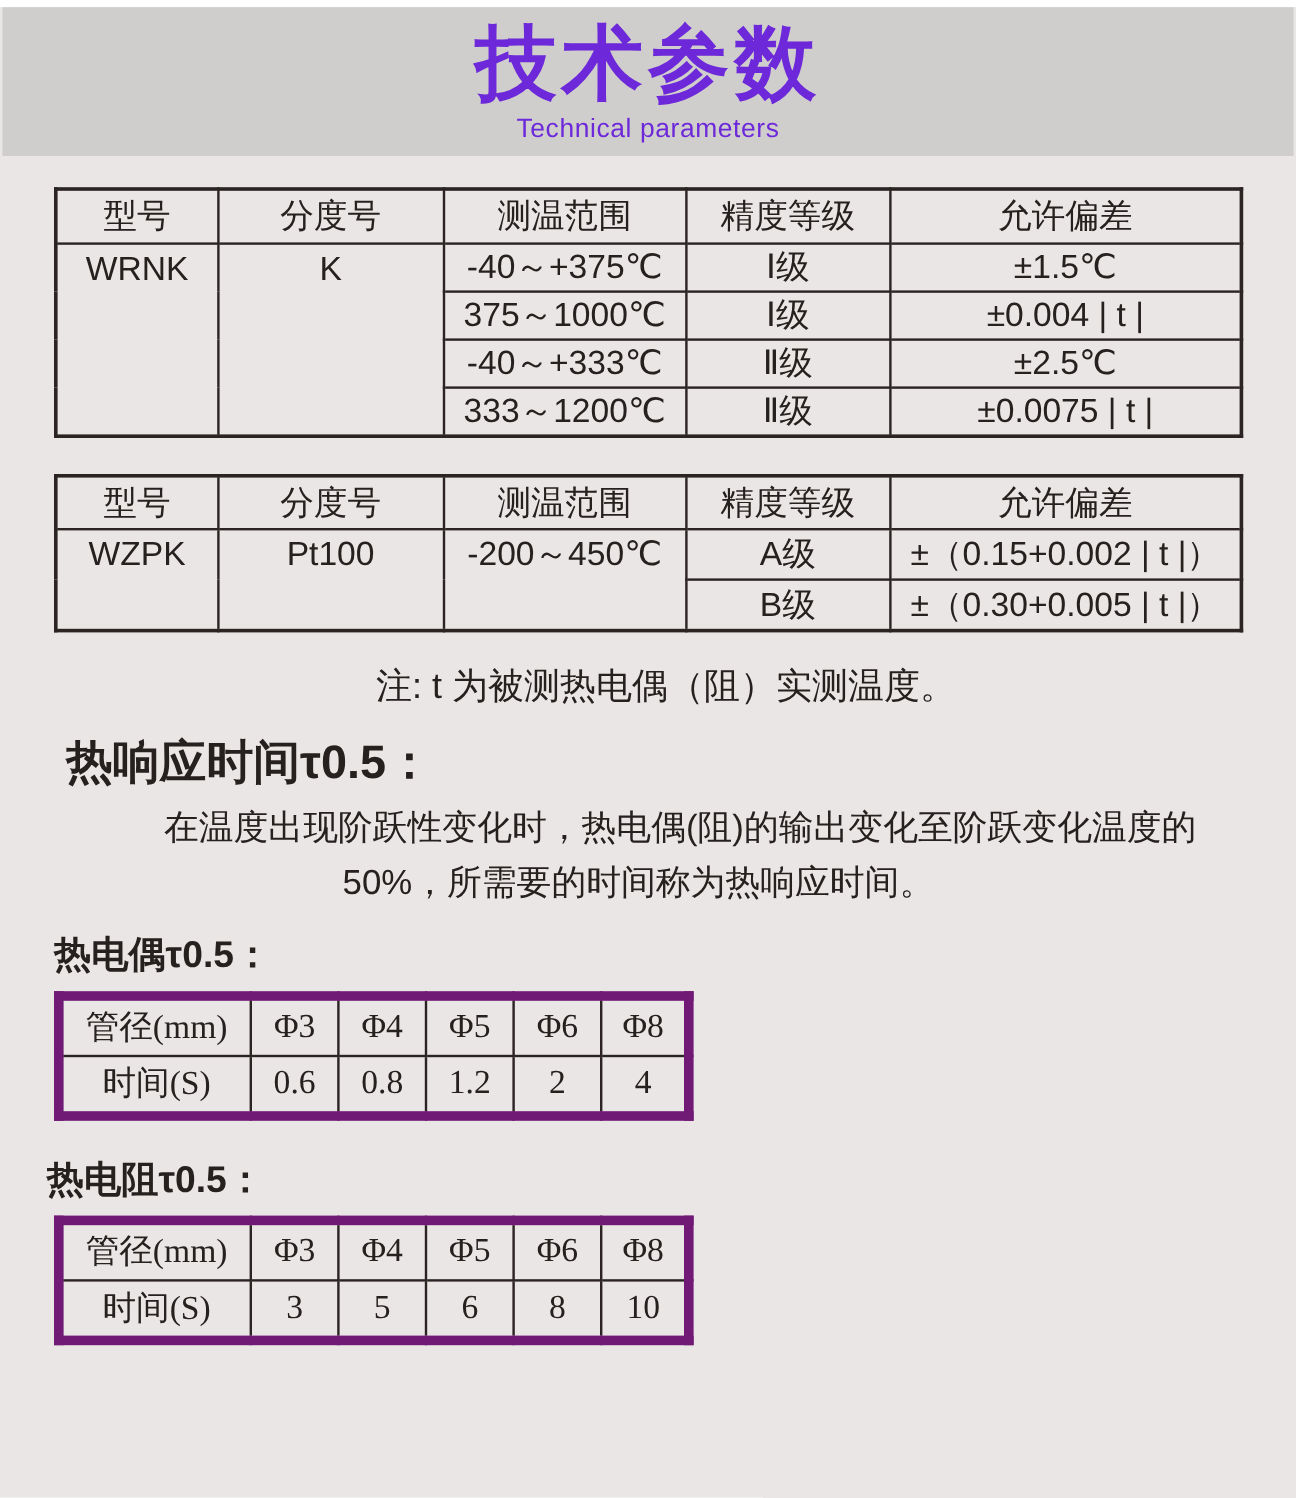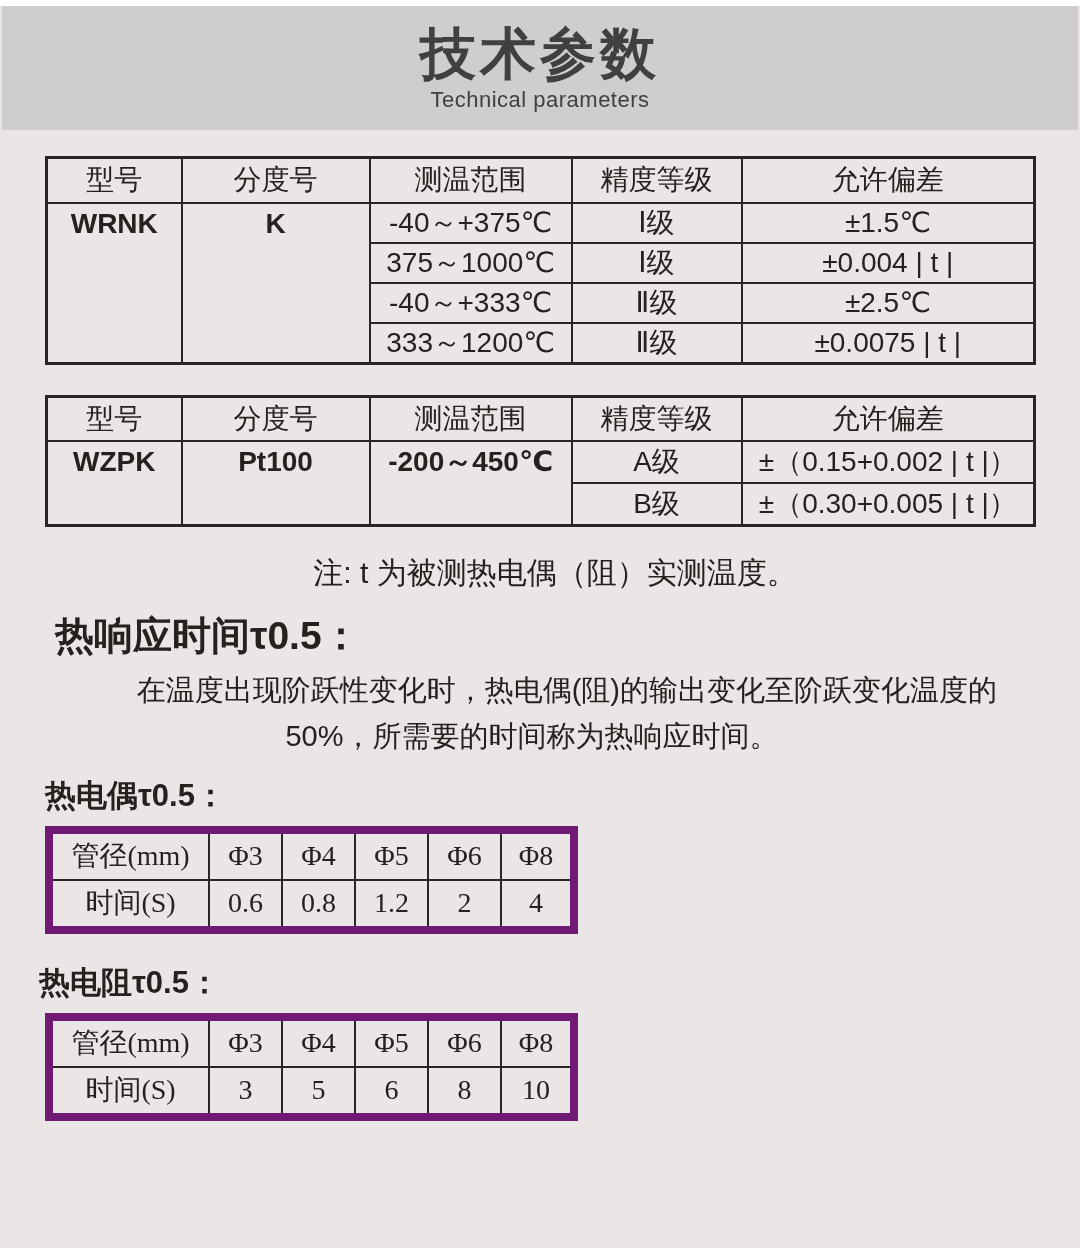--- a/index.html
+++ b/index.html
@@ -18,25 +18,25 @@
 
   
   .banner {
     margin: 0 2px;
     height: 124px;
     background: #cfcecd;
     display: flex; flex-direction: column;
     align-items: center; justify-content: center;
   }
   .banner-title {
-    font-size: 56px; font-weight: 900; letter-spacing: 4px; color: #404040;
+    font-size: 68px; font-weight: 900; letter-spacing: 4px; color: #6d28d9;
     line-height: 1.1;
   }
   .banner-sub {
-    font-size: 22px; font-weight: 400; color: #404040; margin-top: 3px;
+    font-size: 22px; font-weight: 400; color: #6d28d9; margin-top: 3px;
     letter-spacing: 0.5px;
   }
 
   .h1 {
     font-size: 35px; font-weight: 700;
     margin: 44px 0 0 48px; line-height: 38px;
   }
 
   
   table.spec {
@@ -46,21 +46,21 @@
     font-size: 28px;
     padding-left: 43px;
   }
   table.spec td, table.spec th {
     border: 2px solid #2b2423;
     text-align: center; vertical-align: middle;
     font-weight: 400; overflow: hidden;
   }
   table.spec tr.hdr { height: 45px; }
   table.spec tr.row { height: 40px; }
-  table.spec td.vtop { vertical-align: top; line-height: 40px; font-weight: bold; }
+  table.spec td.vtop { vertical-align: top; line-height: 40px; }
   .mt-t1 { margin-top: 26px; }
   .mt-t2 { margin-top: 30px; }
 
   .note {
     font-size: 30px; margin: 28px 0 0 30px; line-height: 36px; text-align: center;
   }
 
   .h2 {
     font-size: 39px; font-weight: 700;
     margin: 22px 0 0 55px; line-height: 46px;

